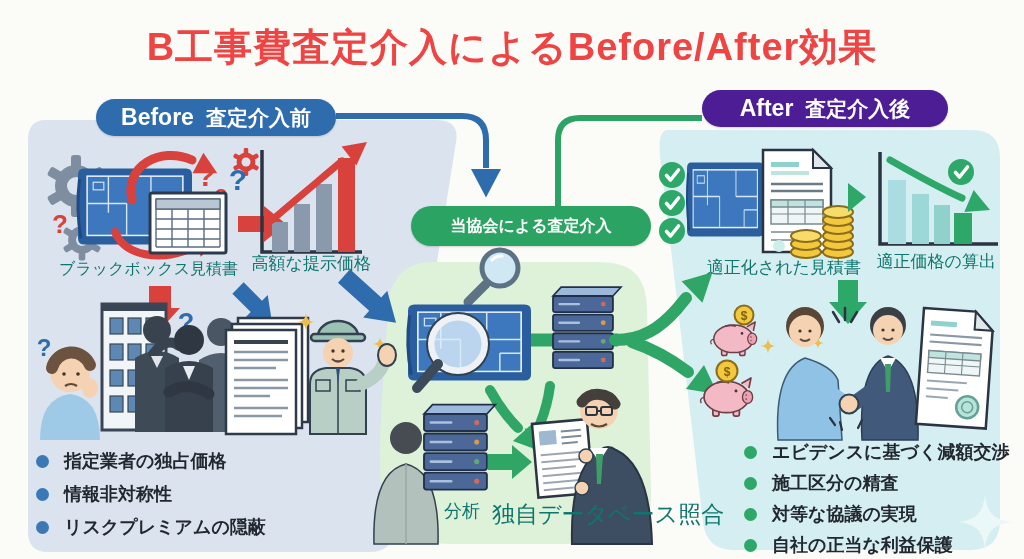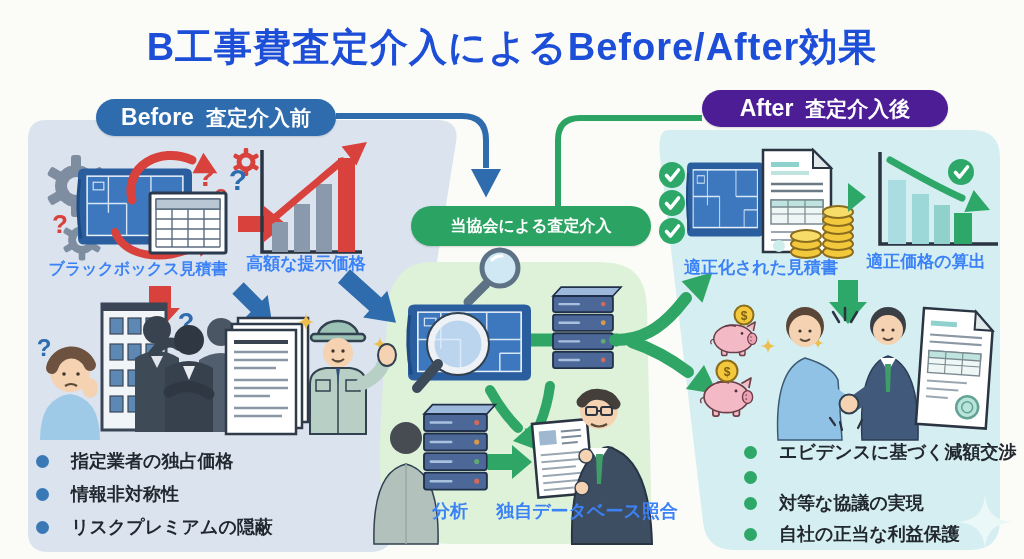--- a/index.html
+++ b/index.html
@@ -1,36 +1,36 @@
 <!DOCTYPE html>
 <html lang="ja"><head>
 <meta charset="utf-8">
 <style>
   html,body{margin:0;padding:0;background:#fbfbf8;}
   .canvas{position:relative;width:1024px;height:559px;overflow:hidden;background:#fbfbf8;
           font-family:"Liberation Sans","DejaVu Sans",sans-serif;}
   svg.art{position:absolute;left:0;top:0;}
   .title{position:absolute;top:22px;left:0;right:0;text-align:center;
-         font-size:38px;font-weight:700;color:#1d4ed8;letter-spacing:1px;}
+         font-size:38px;font-weight:700;color:#ef4444;letter-spacing:1px;}
   .pill{position:absolute;display:flex;align-items:center;justify-content:center;gap:12px;
         color:#fff;font-weight:700;border-radius:22px;box-shadow:0 1px 2px rgba(0,0,0,.15);}
   .pill .en{font-size:23px;text-align:right;}
   .pill .ja{font-size:21px;}
   .pill-before{left:96px;top:99px;width:240px;height:37px;background:#2e6cae;}
   .pill-after{left:702px;top:90px;width:246px;height:37px;background:#4c1d95;}
   .pill-mid{left:411px;top:206px;width:240px;height:40px;background:#2ba463;font-size:16px;}
-  .lbl{position:absolute;font-weight:700;color:#3b82f6;text-align:center;white-space:nowrap;}
+  .lbl{position:absolute;font-weight:400;color:#0f766e;text-align:right;white-space:nowrap;}
   .lbl-blackbox{left:38px;top:259px;width:200px;font-size:16px;}
   .lbl-price{left:241px;top:252px;width:130px;font-size:17px;}
   .lbl-analysis{left:420px;top:499px;width:60px;font-size:18px;}
-  .lbl-db{left:492px;top:499px;width:190px;font-size:18px;}
+  .lbl-db{left:492px;top:499px;width:190px;font-size:23px;}
   .lbl-estimate{left:661px;top:256px;width:200px;font-size:17px;}
   .lbl-fairprice{left:856px;top:250px;width:140px;font-size:17px;}
   ul.bul{position:absolute;list-style:none;margin:0;padding:0;}
-  ul.bul li{display:flex;align-items:center;gap:22px;font-weight:700;color:#22282f;}
+  ul.bul li{display:flex;align-items:center;gap:15px;font-weight:700;color:#22282f;}
   .bul-before{left:36px;top:449px;width:330px;}
   .bul-before li{font-size:18px;margin-bottom:9px;}
   .bul-after{left:744px;top:440px;width:276px;}
   .bul-after li{font-size:18px;margin-bottom:7px;}
   .dot{width:13px;height:13px;border-radius:50%;flex:0 0 auto;}
   .dot-b{background:#3a79b6;}
   .dot-g{background:#2da868;}
   text.qm{font-weight:700;}
   text.coin-t{font-size:12px;font-weight:700;fill:#7c5f12;text-anchor:middle;}
 </style>
@@ -390,20 +390,21 @@
         <span>リスクプレミアムの隠蔽</span>
       </li>
   </ul>
   <ul class="bul bul-after">
     <li>
         <span class="dot dot-g"></span>
         <span>エビデンスに基づく減額交渉</span>
       </li>
     <li>
         <span class="dot dot-g"></span>
+        <span>施工区分の精査</span>
       </li>
     <li>
         <span class="dot dot-g"></span>
         <span>対等な協議の実現</span>
       </li>
     <li>
         <span class="dot dot-g"></span>
         <span>自社の正当な利益保護</span>
       </li>
   </ul>

